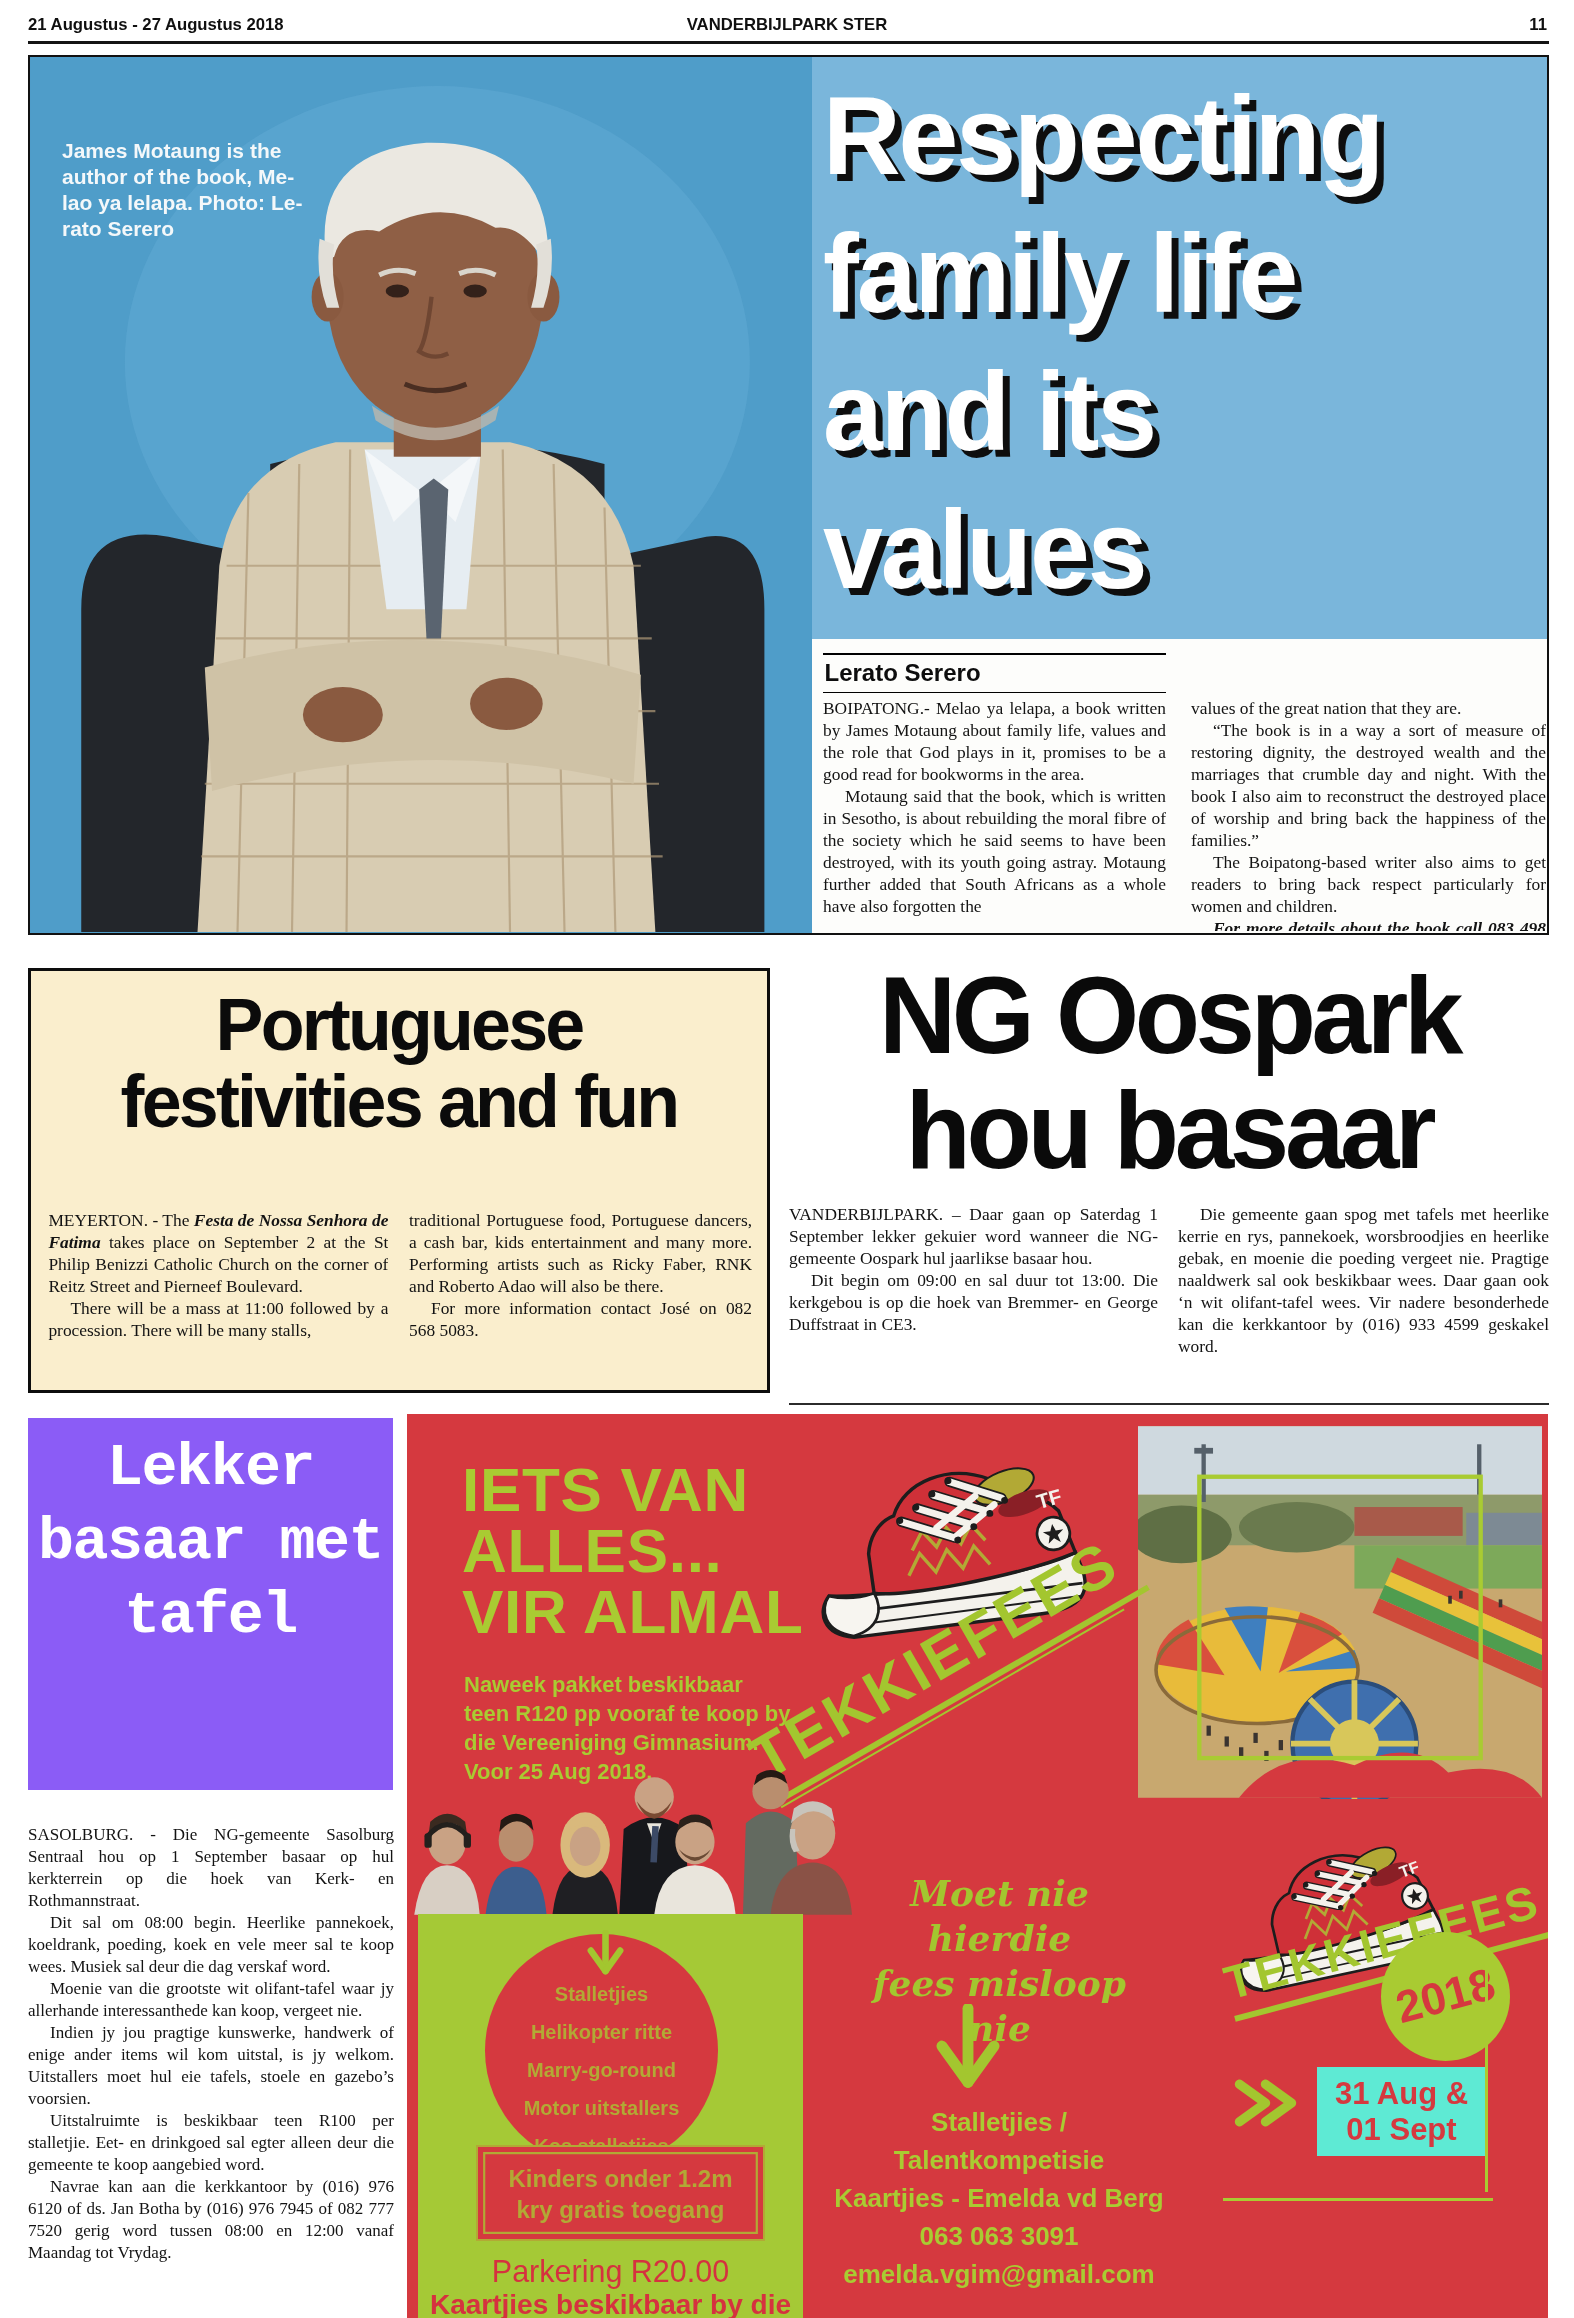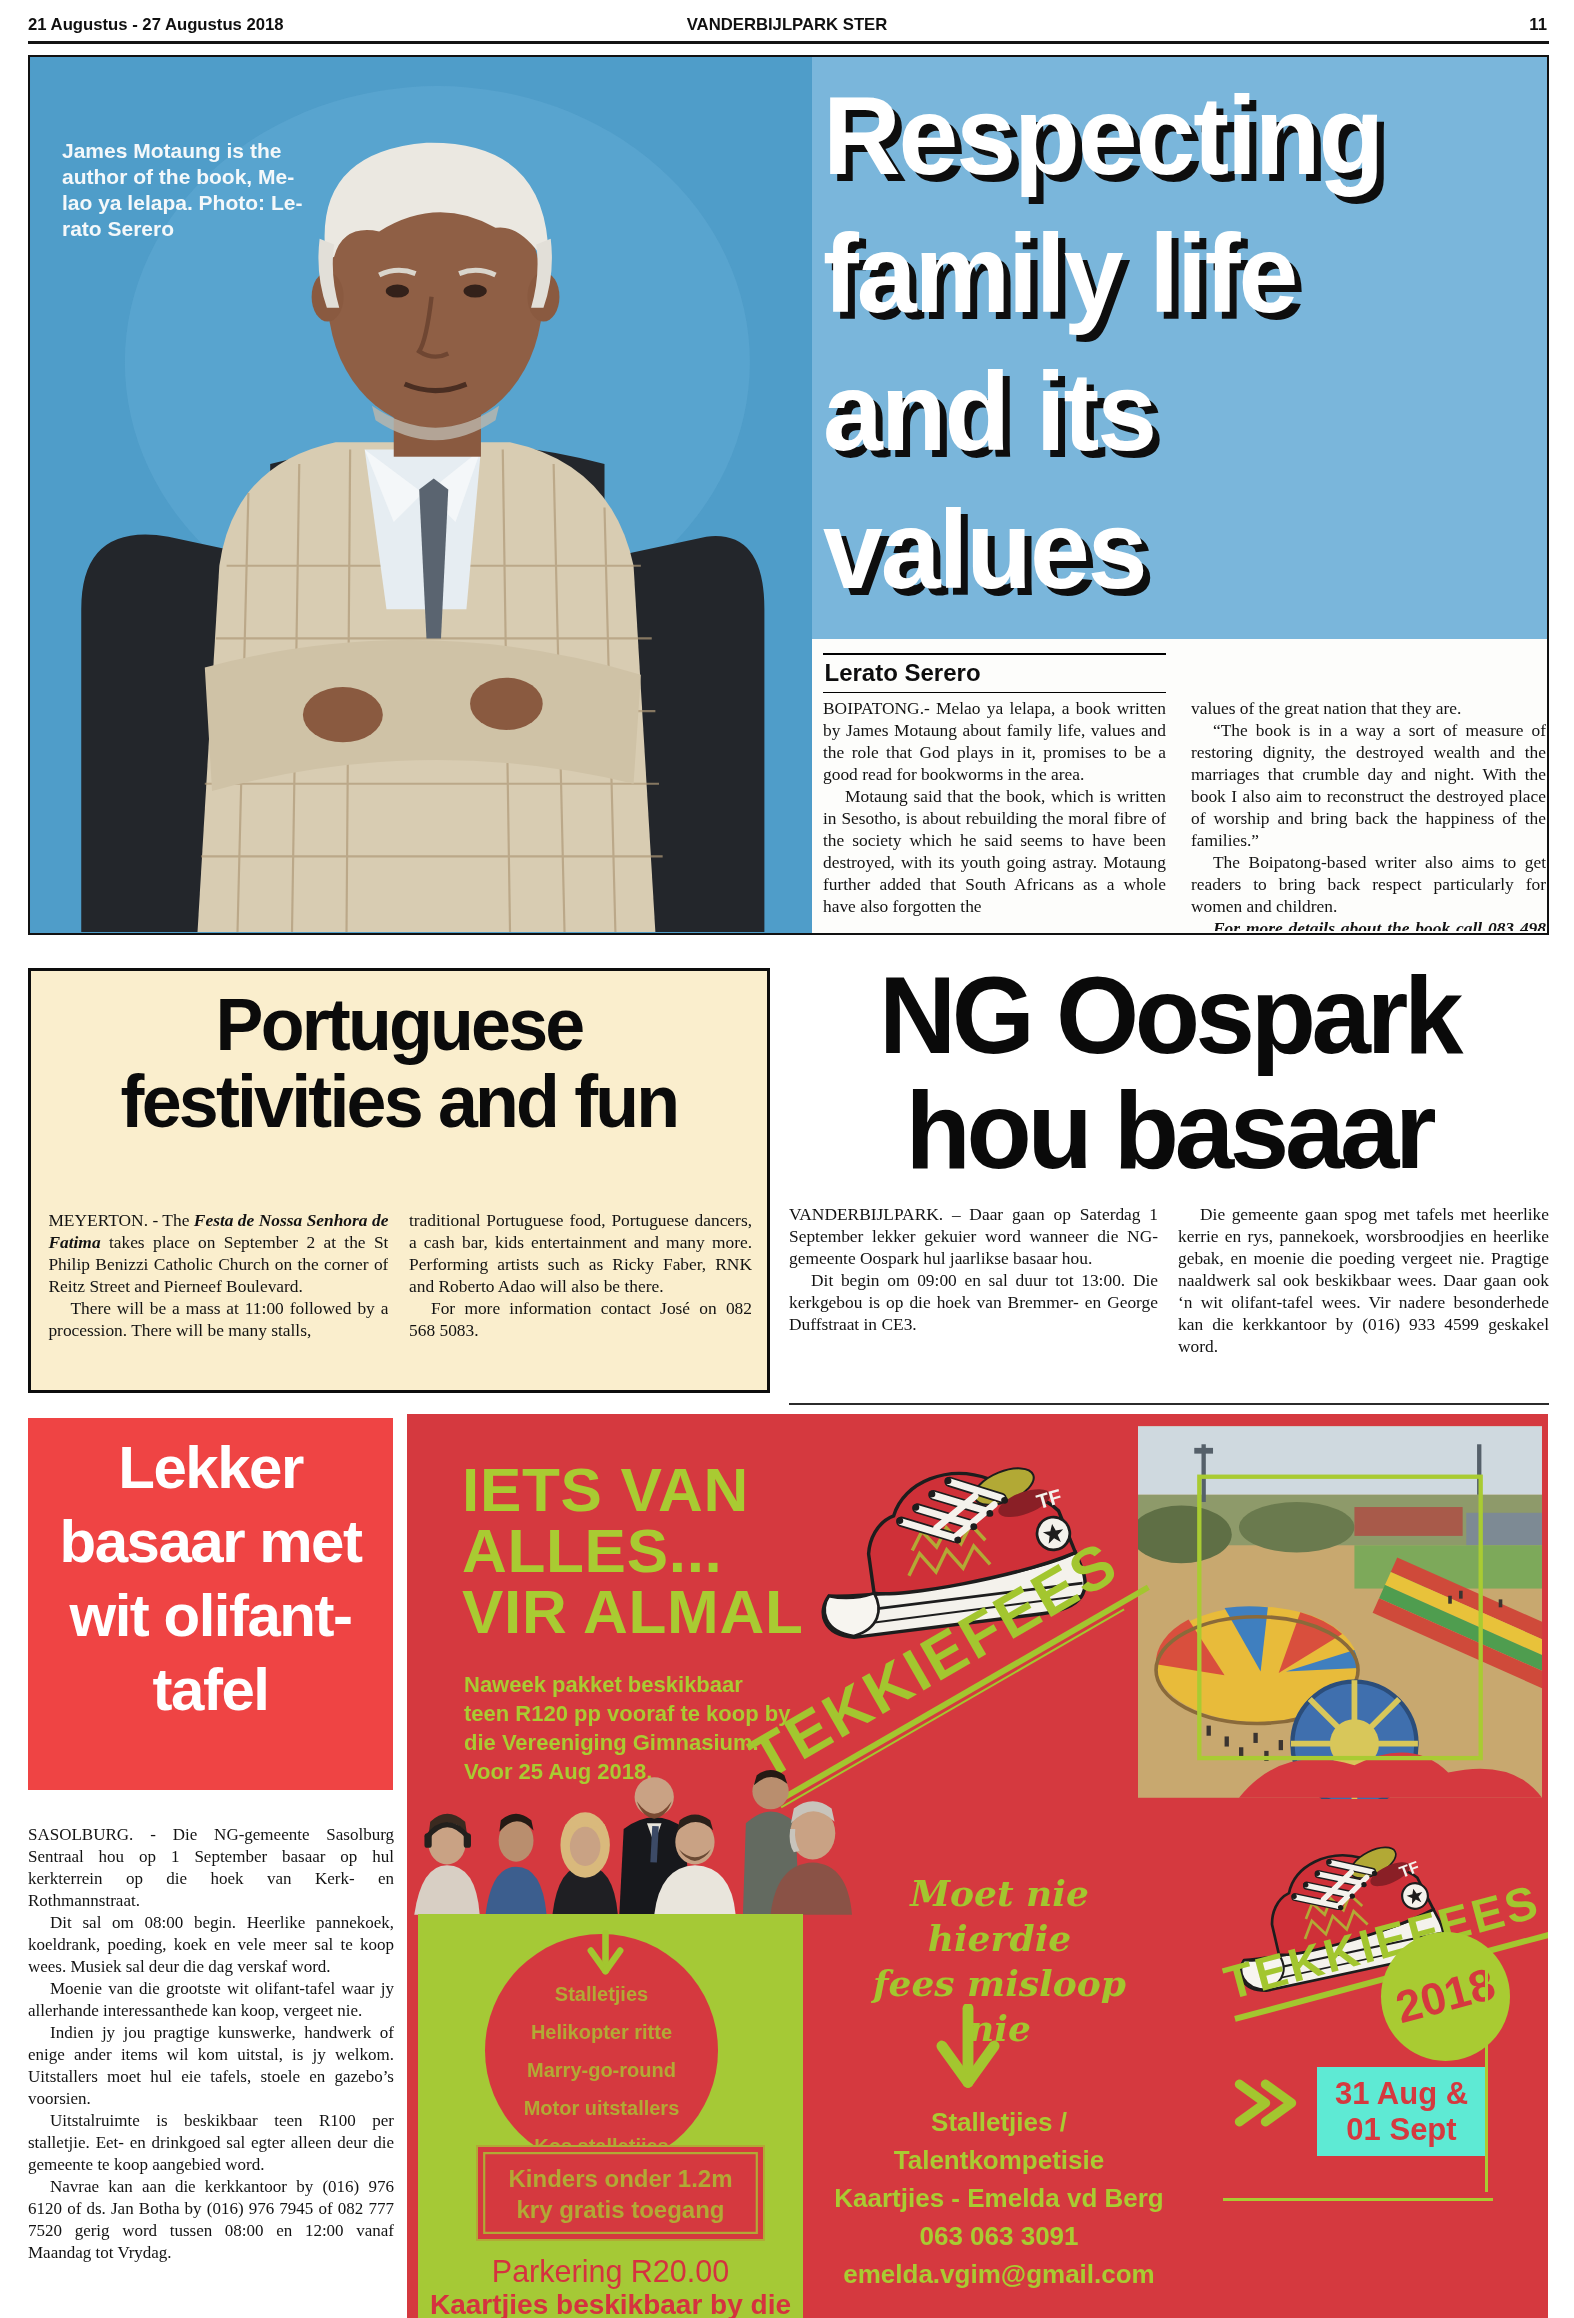--- a/index.html
+++ b/index.html
@@ -52,21 +52,21 @@
   .em-bi { font-weight:bold; font-style:italic; }
 
   
   .oos-headline { left:789px; top:958px; width:760px; text-align:center; }
   .oos-hl-line { font-size:109px; line-height:115px; font-weight:bold; letter-spacing:-4.4px; color:#0a0a0a; transform:scaleX(.98); }
   .oos-col1 { left:789px; top:1203px; width:369px; height:198px; overflow:hidden; }
   .oos-col2 { left:1178px; top:1203px; width:371px; height:198px; overflow:hidden; }
   .divider-right { left:789px; top:1403px; width:760px; height:2.2px; background:#2b2b2b; }
 
   
-  .black-box { left:28px; top:1418px; width:365px; height:372px; background:#ef4444; text-align:center; padding-top:13px; }
+  .black-box { left:28px; top:1418px; width:365px; height:372px; background:#8b5cf6; text-align:center; padding-top:13px;font-family:Liberation Mono, monospace; }
   .black-hl-line { font-size:60px; line-height:74px; font-weight:bold; letter-spacing:-1.5px; color:#ffffff; }
   .saso-text { left:28px; top:1808px; width:366px; height:509px; overflow:hidden; font-size:17px; line-height:22px;margin-top:16px; }
 
   
   .advert { left:407px; top:1414px; width:1141px; height:904px; background:#d5393f; overflow:hidden; }
   .ad-headline { left:55px; top:45px; width:378px; }
   .ad-hl-line { font-size:62px; line-height:61px; font-weight:bold; letter-spacing:0.7px; color:#a9cb32; }
   .ad-package { left:57px; top:256px; width:393px; font-size:22px; line-height:29px; font-weight:bold; color:#a9cb32; }
   .tekkie { font-weight:bold; color:#a3c62f; letter-spacing:2.9px; white-space:nowrap; }
   .tekkie1 { left:353px; top:313px; font-size:61px; transform:rotate(-30deg); transform-origin:left center; }
@@ -241,21 +241,20 @@
     <p class="ind">Dit begin om 09:00 en sal duur tot 13:00. Die kerkgebou is op die hoek van Bremmer- en George Duffstraat in CE3.</p>
   </div>
   <div class="abs serif oos-col2">
     <p class="ind">Die gemeente gaan spog met tafels met heerlike kerrie en rys, pannekoek, worsbroodjies en heerlike gebak, en moenie die poeding vergeet nie. Pragtige naaldwerk sal ook beskikbaar wees. Daar gaan ook ‘n wit olifant-tafel wees. Vir nadere besonderhede kan die kerkkantoor by (016) 933 4599 geskakel word.</p>
   </div>
   <div class="abs divider-right"></div>
 
   <div class="abs black-box">
     <div class="black-hl-line">Lekker</div>
     <div class="black-hl-line">basaar met</div>
-    <div class="black-hl-line">wit olifant-</div>
     <div class="black-hl-line">tafel</div>
   </div>
   <div class="abs serif saso-text">
     <p>SASOLBURG. - Die NG-gemeente Sasolburg Sentraal hou op 1 September basaar op hul kerkterrein op die hoek van Kerk- en Rothmannstraat.</p>
     <p class="ind">Dit sal om 08:00 begin. Heerlike pannekoek, koeldrank, poeding, koek en vele meer sal te koop wees. Musiek sal deur die dag verskaf word.</p>
     <p class="ind">Moenie van die grootste wit olifant-tafel waar jy allerhande interessanthede kan koop, vergeet nie.</p>
     <p class="ind">Indien jy jou pragtige kunswerke, handwerk of enige ander items wil kom uitstal, is jy welkom. Uitstallers moet hul eie tafels, stoele en gazebo’s voorsien.</p>
     <p class="ind">Uitstalruimte is beskikbaar teen R100 per stalletjie. Eet- en drinkgoed sal egter alleen deur die gemeente te koop aangebied word.</p>
     <p class="ind">Navrae kan aan die kerkkantoor by (016) 976 6120 of ds. Jan Botha by (016) 976 7945 of 082 777 7520 gerig word tussen 08:00 en 12:00 vanaf Maandag tot Vrydag.</p>
   </div>

